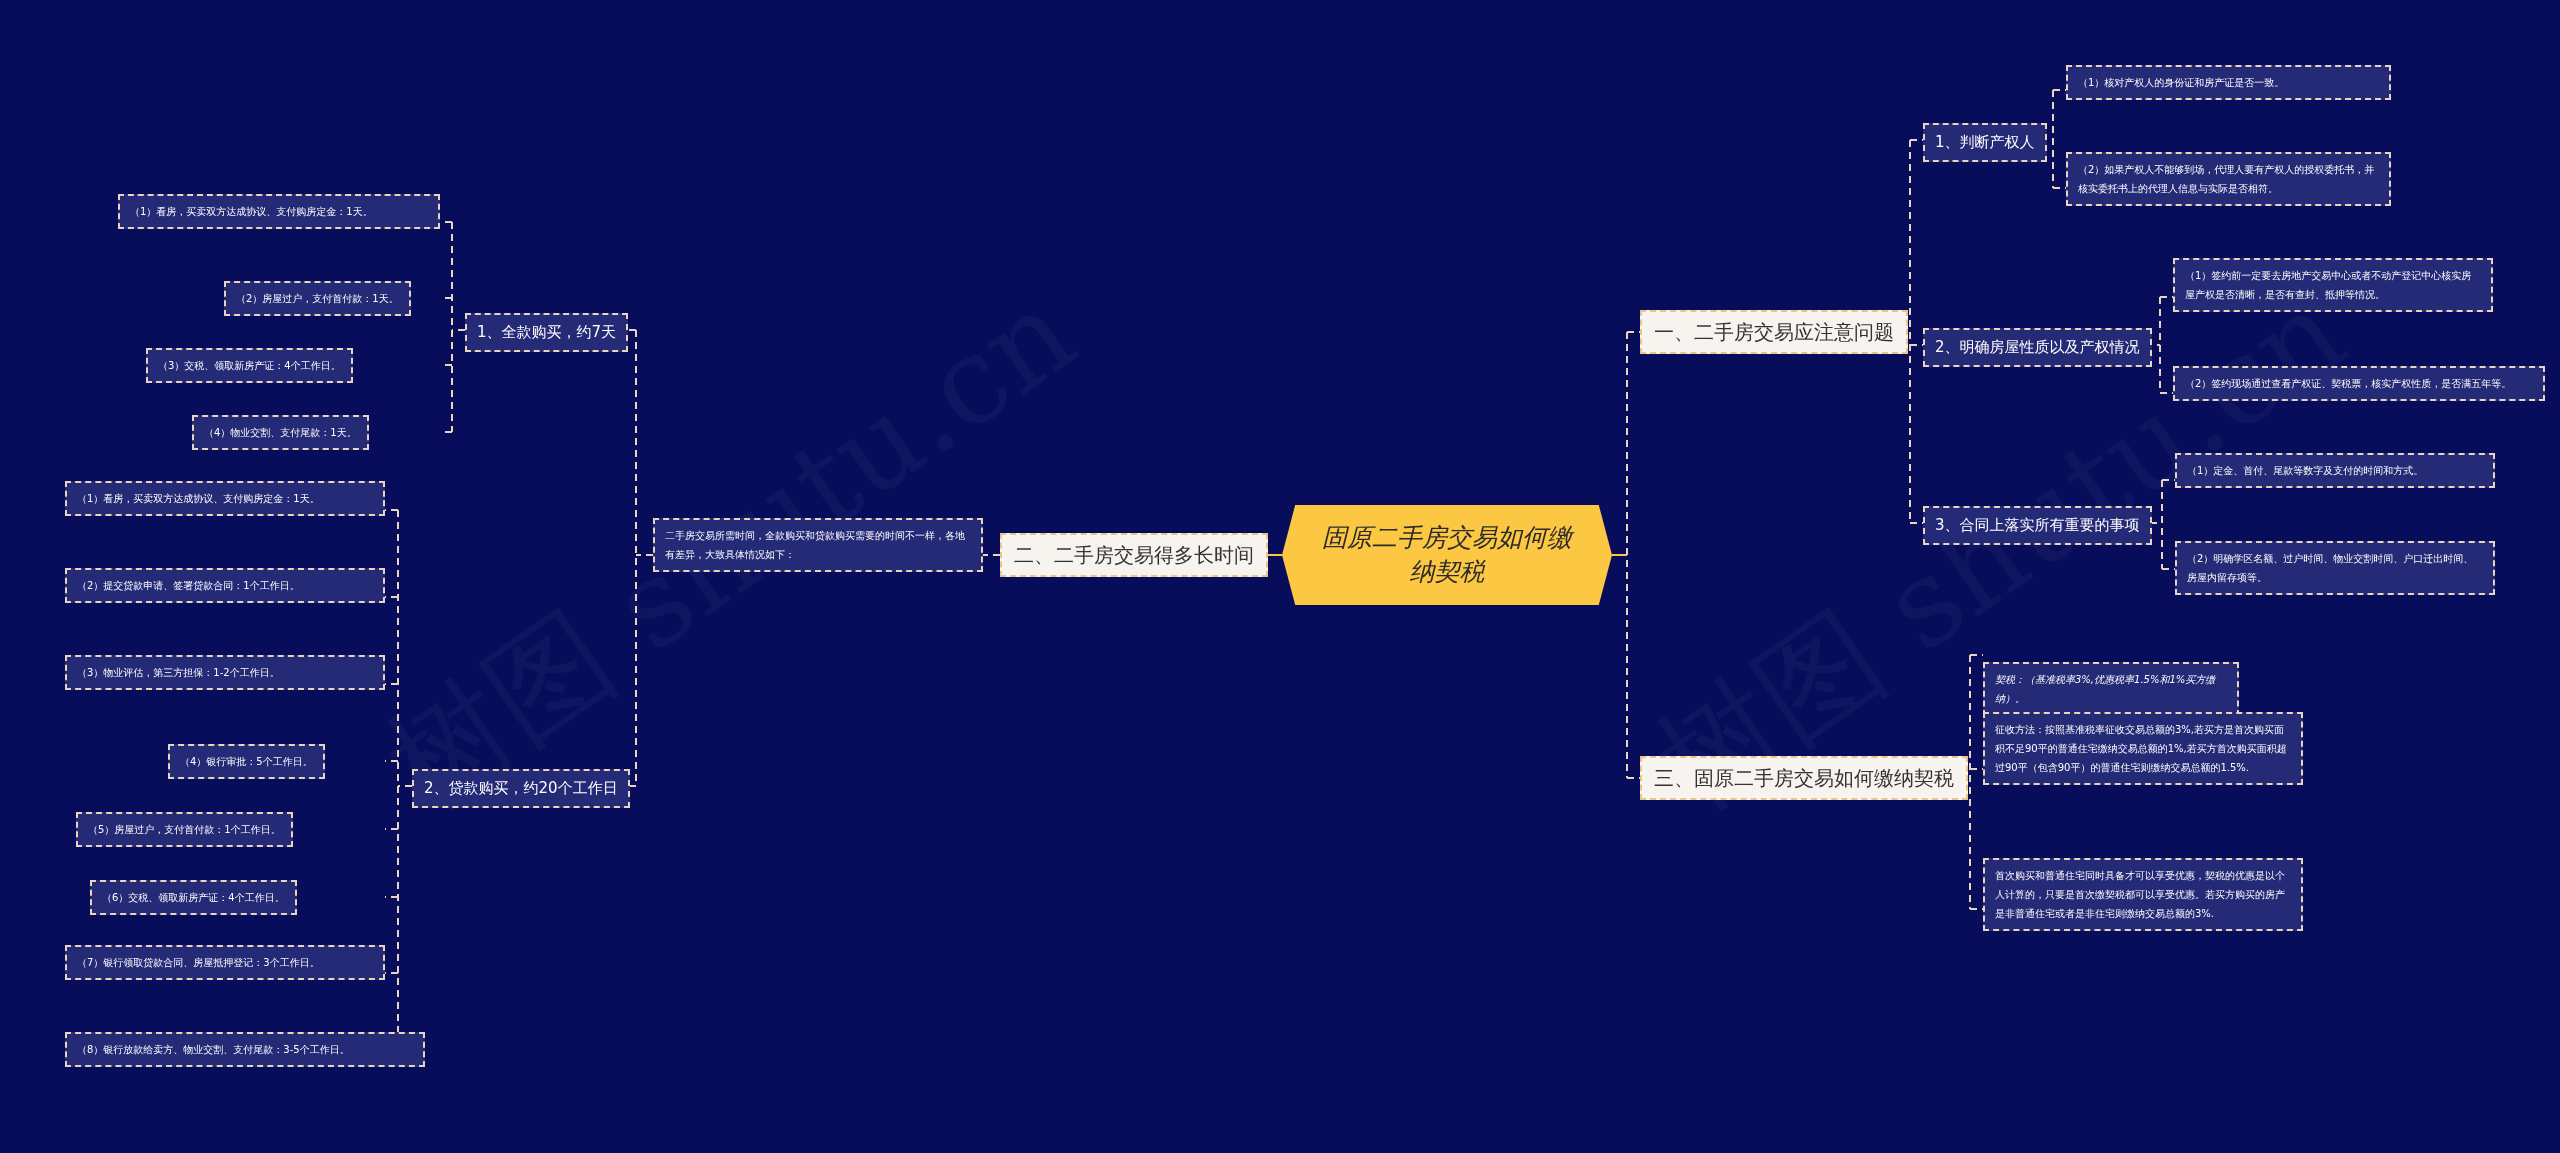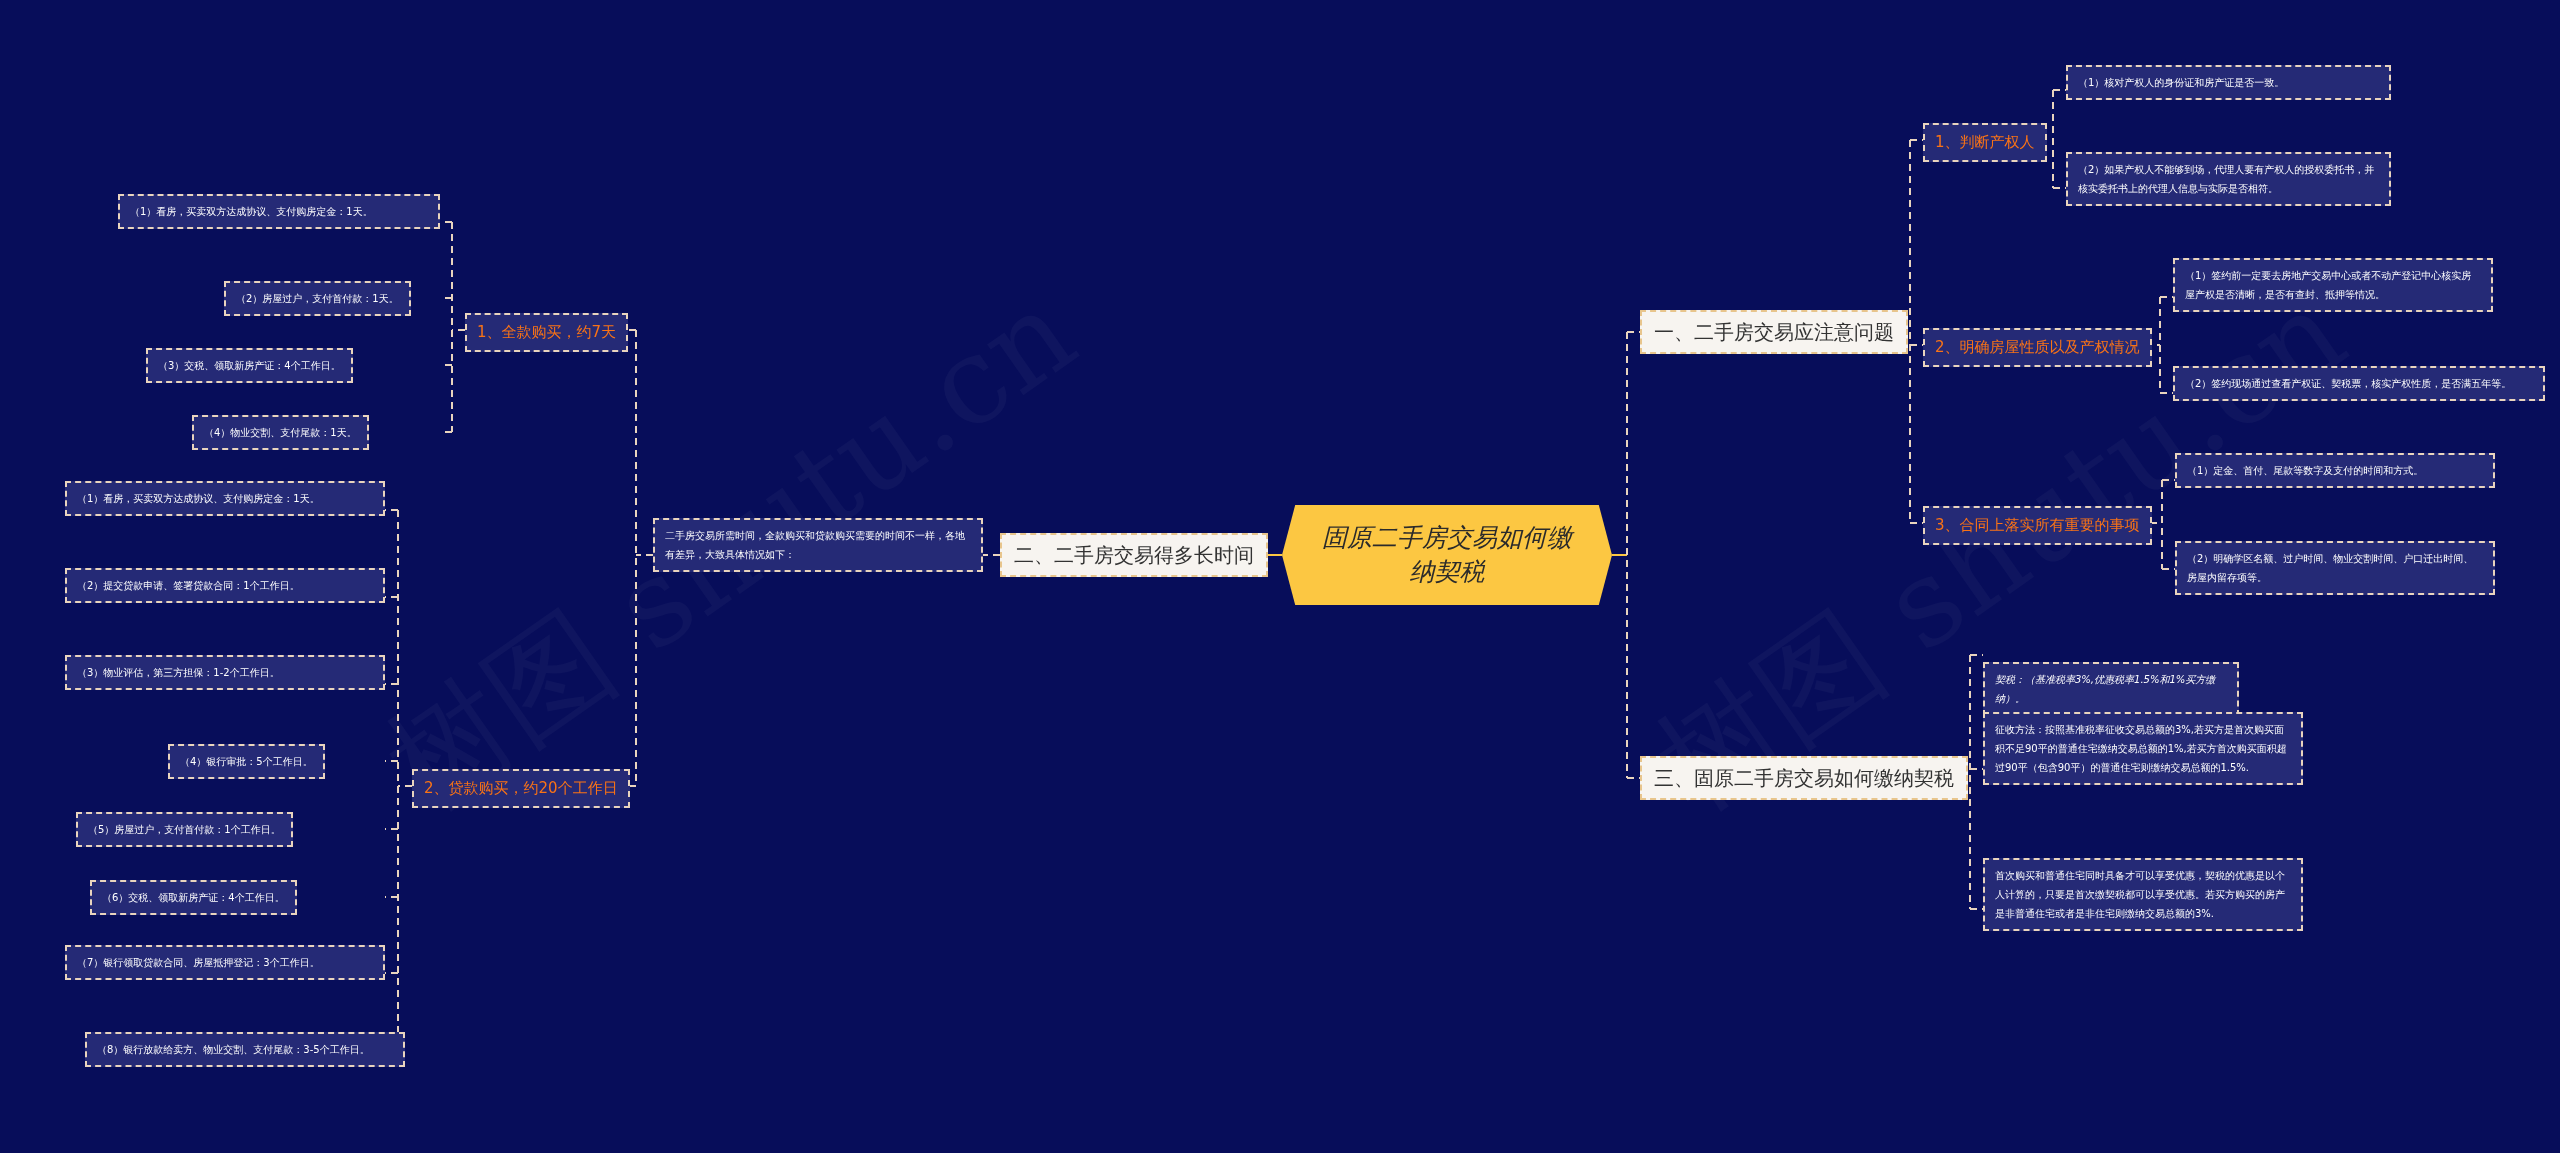--- a/index.html
+++ b/index.html
@@ -22,21 +22,21 @@
     color: #2b2b2b; font-size: 25px; line-height: 34px;
     background: #fcc742;
     clip-path: polygon(4% 0, 96% 0, 100% 50%, 96% 100%, 4% 100%, 0 50%);
     font-style: italic;
   }
   .l1 {
     background: #f7f4f0; color: #333; font-size: 20px; line-height: 24px;
     border: 2px dashed #e8c58c; padding: 8px 12px; white-space: nowrap;
   }
   .l2 {
-    background: #252a76; color: #f97316; font-size: 15px; line-height: 19px;
+    background: #252a76; color: #ffffff; font-size: 15px; line-height: 19px;
     border: 2px dashed #e9d4be; padding: 8px 10px; white-space: nowrap;
   }
   .leaf {
     background: #252a76; color: #fff; font-size: 10px; line-height: 19px;
     border: 2px dashed #e9d4be; padding: 6px 10px;
   }
   .leaf.right { text-align: left; }
 </style>
 </head>
 <body>
@@ -199,17 +199,17 @@
   </div>
   <div class="node leaf" style="left:76px; top:812px;">
     <span>（5）房屋过户，支付首付款：1个工作日。</span>
   </div>
   <div class="node leaf" style="left:90px; top:880px;">
     <span>（6）交税、领取新房产证：4个工作日。</span>
   </div>
   <div class="node leaf" style="left:65px; top:945px; width:320px;">
     <span>（7）银行领取贷款合同、房屋抵押登记：3个工作日。</span>
   </div>
-  <div class="node leaf" style="left:65px; top:1032px; width:320px;margin-left:20px;">
+  <div class="node leaf" style="left:65px; top:1032px; width:360px;">
     <span>（8）银行放款给卖方、物业交割、支付尾款：3-5个工作日。</span>
   </div>
 
 </div>
 
 </body></html>

